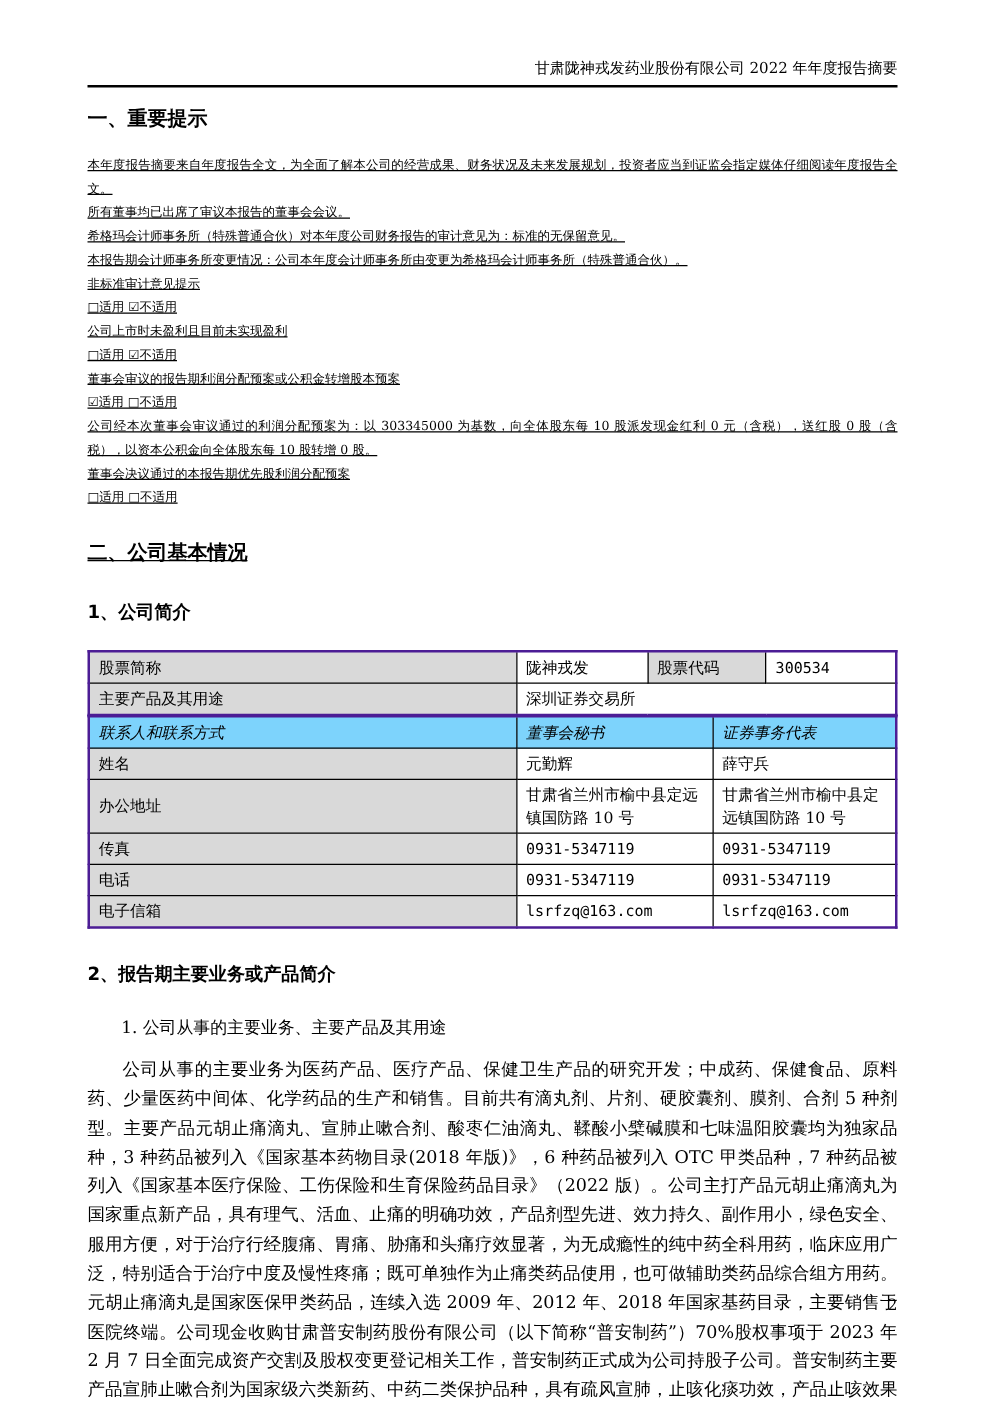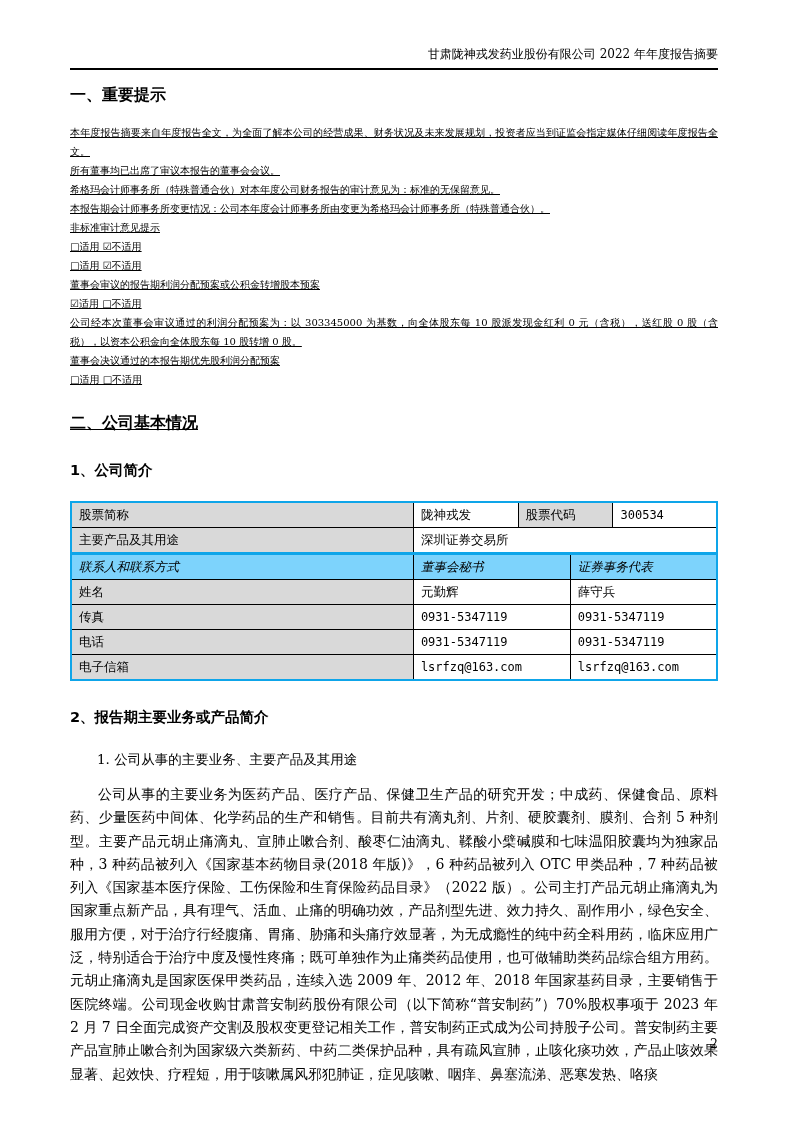--- a/index.html
+++ b/index.html
@@ -58,21 +58,21 @@
   }
   .info-table.lower { margin-top: -1px; }
   .info-table td {
     border: 1px solid #000;
     font-size: 12.5px;
     line-height: 18px;
     padding: 3px 7px;
     vertical-align: middle;
     word-break: break-all;
   }
-  .info-table { border: 2px solid #0ea5e9; }
+  .info-table { border: 2px solid #4c1d95; }
   td.lbl { background: #d9d9d9; }
   td.ctr { text-align: left; background: #7dd3fc; font-style: italic; }
   td.mono { font-family: "DejaVu Sans Mono", "Liberation Mono", monospace; font-size: 12px; }
   .item-heading {
     font-size: 13.5px;
     text-indent: 2em;
     margin: 24px 0 14px 0;
   }
   .body-paragraph {
     font-size: 14px;
@@ -98,20 +98,21 @@
 
   <div class="h1">一、重要提示</div>
 
   <div class="s1-body">
     <p class="s1-line">本年度报告摘要来自年度报告全文，为全面了解本公司的经营成果、财务状况及未来发展规划，投资者应当到证监会指定媒体仔细阅读年度报告全文。</p>
     <p class="s1-line">所有董事均已出席了审议本报告的董事会会议。</p>
     <p class="s1-line">希格玛会计师事务所（特殊普通合伙）对本年度公司财务报告的审计意见为：标准的无保留意见。</p>
     <p class="s1-line">本报告期会计师事务所变更情况：公司本年度会计师事务所由变更为希格玛会计师事务所（特殊普通合伙）。</p>
     <p class="s1-line">非标准审计意见提示</p>
     <p class="s1-line">□适用 ☑不适用</p>
+    <p class="s1-line">公司上市时未盈利且目前未实现盈利</p>
     <p class="s1-line">□适用 ☑不适用</p>
     <p class="s1-line">董事会审议的报告期利润分配预案或公积金转增股本预案</p>
     <p class="s1-line">☑适用 □不适用</p>
     <p class="s1-line">公司经本次董事会审议通过的利润分配预案为：以 303345000 为基数，向全体股东每 10 股派发现金红利 0 元（含税），送红股 0 股（含税），以资本公积金向全体股东每 10 股转增 0 股。</p>
     <p class="s1-line">董事会决议通过的本报告期优先股利润分配预案</p>
     <p class="s1-line">□适用 □不适用</p>
   </div>
 
   <div class="h2">二、公司基本情况</div>
 
@@ -149,20 +150,25 @@
       <td class="ctr">联系人和联系方式</td>
       <td class="ctr">董事会秘书</td>
       <td class="ctr">证券事务代表</td>
     </tr>
     <tr>
       <td class="lbl">姓名</td>
       <td>元勤辉</td>
       <td>薛守兵</td>
     </tr>
     <tr>
+      <td class="lbl">办公地址</td>
+      <td>甘肃省兰州市榆中县定远镇国防路 10 号</td>
+      <td>甘肃省兰州市榆中县定远镇国防路 10 号</td>
+    </tr>
+    <tr>
       <td class="lbl">传真</td>
       <td class="mono">0931-5347119</td>
       <td class="mono">0931-5347119</td>
     </tr>
     <tr>
       <td class="lbl">电话</td>
       <td class="mono">0931-5347119</td>
       <td class="mono">0931-5347119</td>
     </tr>
     <tr>

